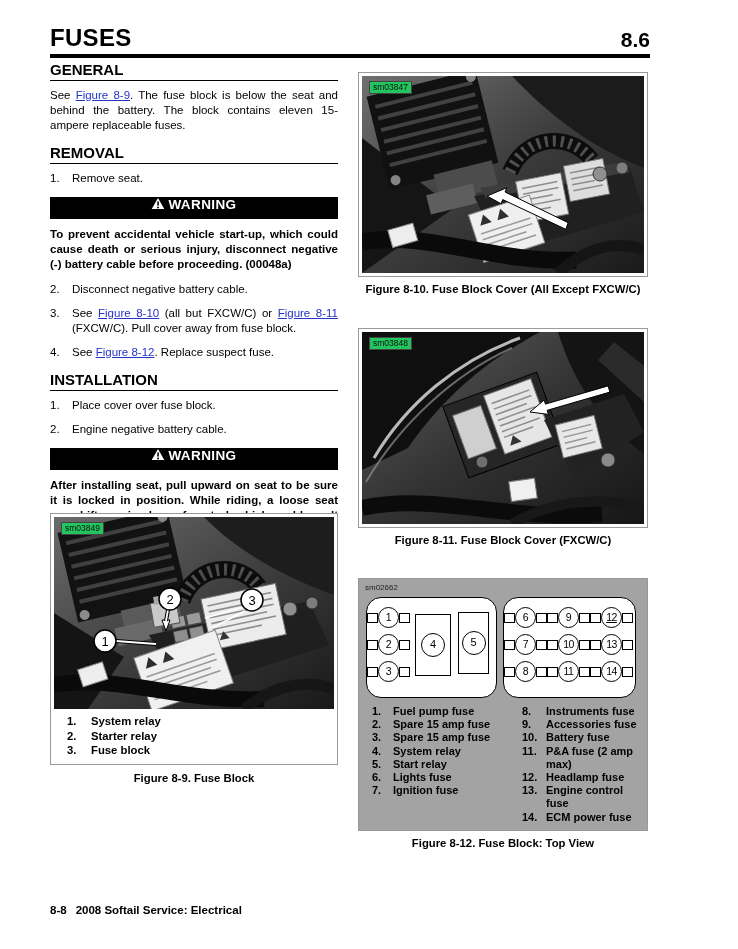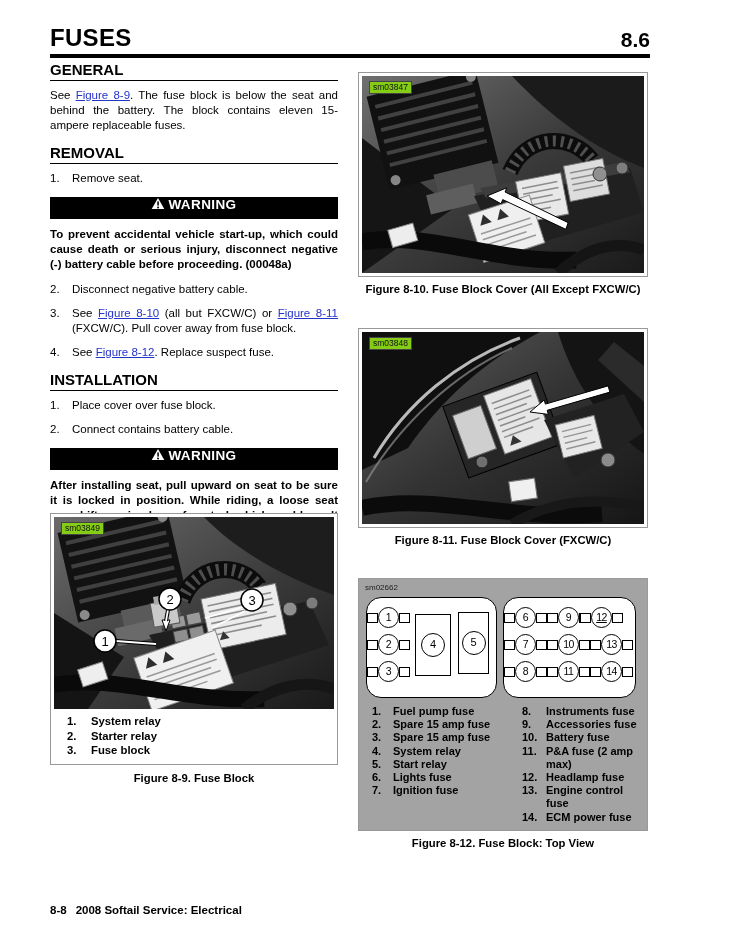--- a/index.html
+++ b/index.html
@@ -27,21 +27,21 @@
 
   .warnbar{background:#000;color:#fff;height:22px;display:flex;align-items:flex-start;justify-content:center;gap:3px;margin:11px 0 8px 0;}
   .warnbar svg{width:14px;height:13px;display:block;}
   .warnbar .wlabel{font-size:13.5px;font-weight:bold;letter-spacing:0.4px;}
   .warnbody{font-weight:bold;margin:0 0 10px 0;}
 
   
   .figbox{border:1px solid #999;background:#fff;padding:3px;position:relative;}
   .photo{position:relative;overflow:hidden;background:#3c3c3c;}
   .photo svg{display:block;}
-  .photo-tag{position:absolute;top:5px;left:7px;background:#84cc16;border:1px solid #444;font-size:8.5px;line-height:11px;padding:0 3px;color:#111;}
+  .photo-tag{position:absolute;top:5px;left:7px;background:#22c55e;border:1px solid #444;font-size:8.5px;line-height:11px;padding:0 3px;color:#111;}
   .figcaption{font-weight:bold;font-size:11.3px;text-align:center;margin-top:6px;}
 
   .fig9wrap{position:absolute;top:451px;left:0;width:288px;}
   .fig9 .photo{width:280px;height:192px;}
   .fig9-legend{padding:5px 8px 3px 13px;}
   .litem{display:flex;font-weight:bold;font-size:11.3px;line-height:14.5px;}
   .litem .lnum{width:24px;flex:none;}
 
   .fig10wrap{position:absolute;top:72px;left:0;width:290px;}
   .fig11wrap{position:absolute;top:328px;left:0;width:290px;}
@@ -117,21 +117,21 @@
       <span class="txt"><span>See </span><a class="link">Figure 8-12</a><span>. Replace suspect fuse.</span></span>
     </div>
 
     <h2 class="sec" style="margin-top:12px;">INSTALLATION</h2>
     <div class="step">
       <span class="num">1.</span>
       <span class="txt">Place cover over fuse block.</span>
     </div>
     <div class="step">
       <span class="num">2.</span>
-      <span class="txt">Connect contains battery cable.</span>
+      <span class="txt">Engine negative battery cable.</span>
     </div>
 
     <div class="warnbar">
       <svg viewBox="0 0 20 18">
           <path d="M10 1 L19 17 H1 Z" fill="#ffffff"></path>
           <rect x="9" y="6" width="2.2" height="6" fill="#000"></rect>
           <circle cx="10.1" cy="14.6" r="1.4" fill="#000"></circle>
         </svg>
       <span class="wlabel">WARNING</span>
     </div>
@@ -420,21 +420,21 @@
           <div class="fuse" style="left:145px;top:28px;">
               <span class="term"></span>
               <span class="fcirc">6</span>
               <span class="term"></span>
             </div>
           <div class="fuse" style="left:188px;top:28px;">
               <span class="term"></span>
               <span class="fcirc">9</span>
               <span class="term"></span>
             </div>
-          <div class="fuse" style="left:221px;top:28px;text-decoration:underline;">
+          <div class="fuse" style="left:231px;top:28px;text-decoration:underline;">
               <span class="term"></span>
               <span class="fcirc">12</span>
               <span class="term"></span>
             </div>
 
           <div class="fuse" style="left:145px;top:55px;">
               <span class="term"></span>
               <span class="fcirc">7</span>
               <span class="term"></span>
             </div>

